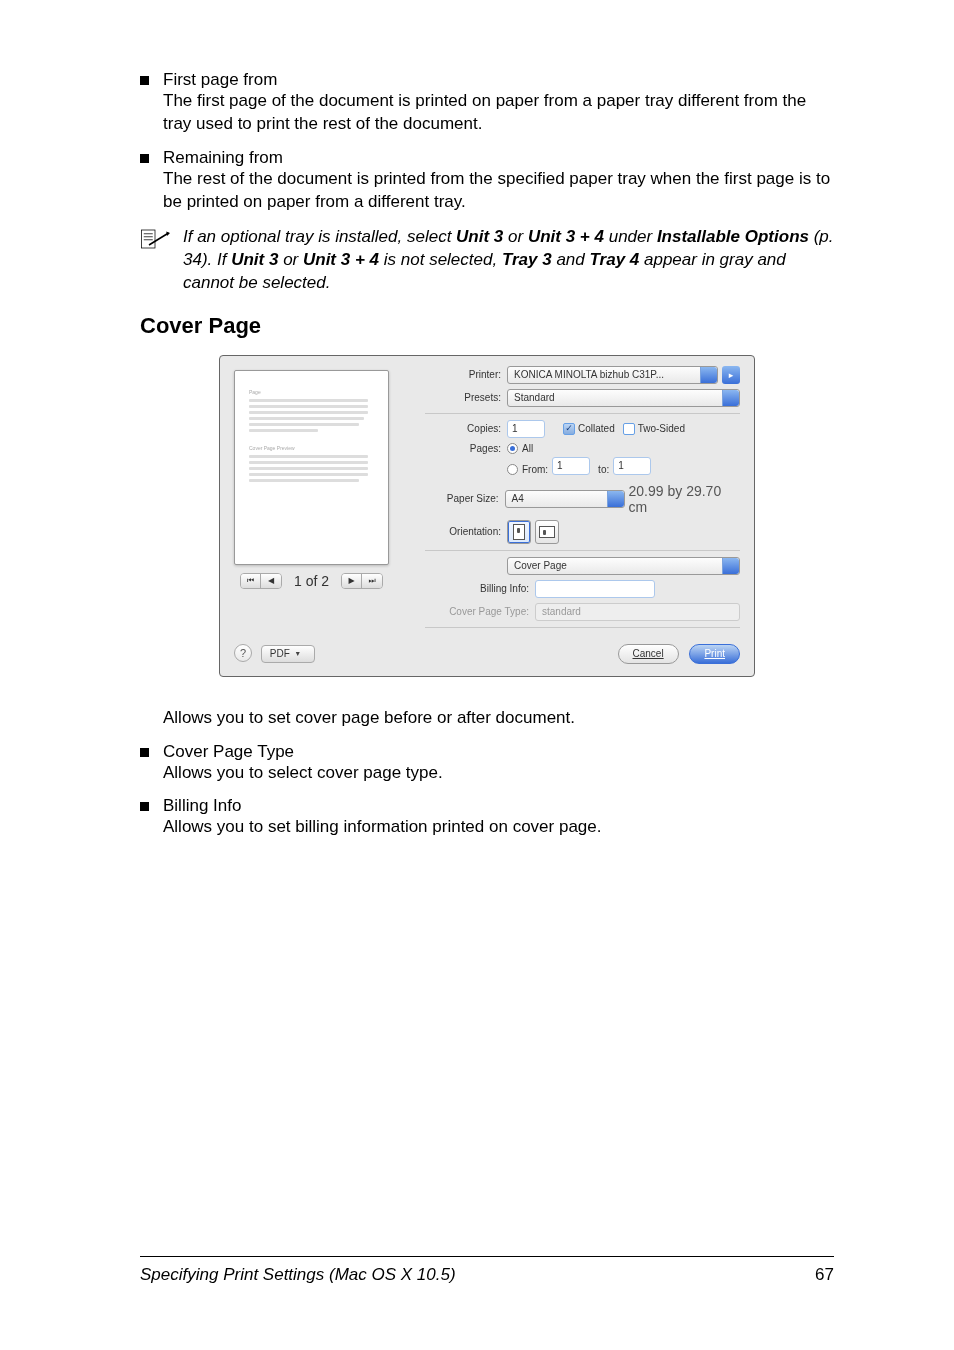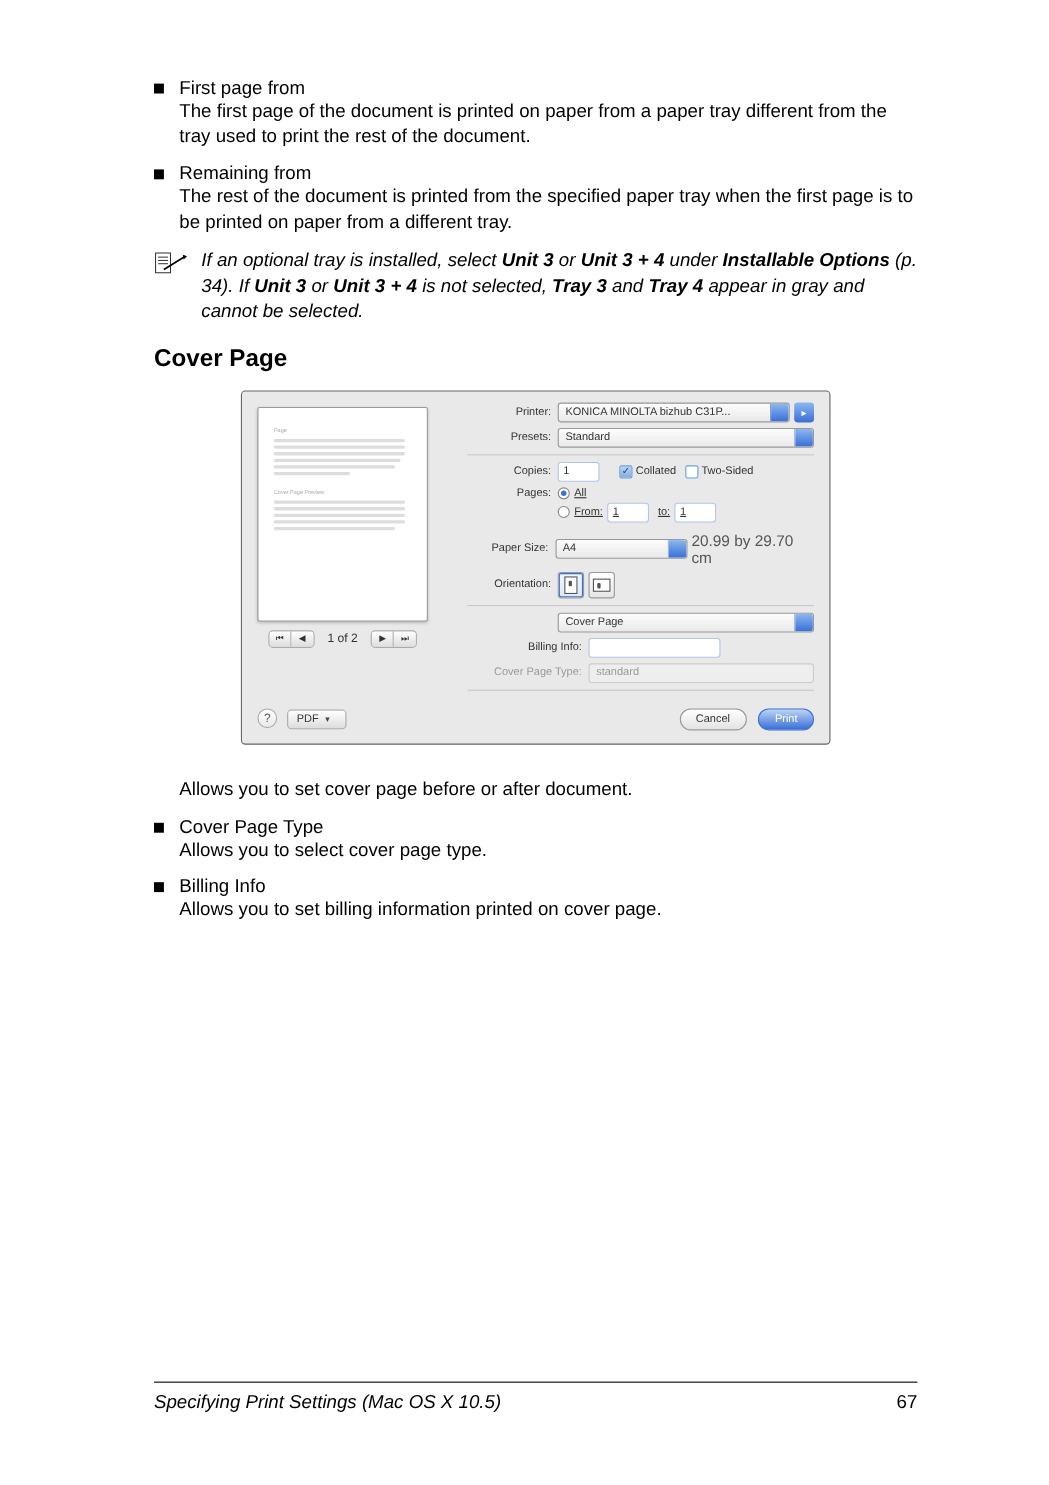--- a/index.html
+++ b/index.html
@@ -31,21 +31,21 @@
     width: 155px; height: 195px; background: #fff; border: 1px solid #999; border-radius: 2px;
     box-shadow: 0 1px 3px rgba(0,0,0,.2); position: relative; padding: 18px 14px; overflow: hidden;
   }
   .preview-box .t { font-size: 5px; color: #aaa; margin-bottom: 3px; }
   .preview-box .lines { margin-top: 4px; }
   .preview-box .ln { height: 3px; background: #ddd; margin-bottom: 3px; border-radius: 1px; }
   .nav-row { display: flex; align-items: center; justify-content: center; margin-top: 8px; gap: 12px; width: 155px; }
   .seg { display: inline-flex; border: 1px solid #aaa; border-radius: 4px; overflow: hidden; }
   .seg span { width: 20px; height: 14px; display:inline-flex; align-items:center; justify-content:center; font-size:8px; background: linear-gradient(#fff,#ddd); border-right:1px solid #aaa; }
   .seg span:last-child { border-right:none; }
-  .pg { font-size: 11px; color:#333; }
+  .pg { font-size: 14px; color:#333; }
 
   .settings-col { flex: 1; padding-left: 6px; }
   .row { display: flex; align-items: center; margin-bottom: 5px; min-height: 18px; }
   .lbl { width: 82px; text-align: right; padding-right: 6px; font-size: 10px; color:#333; }
   .lbl2 { width: 110px; text-align: right; padding-right: 6px; font-size: 10px; color:#333; }
   .cgrey { color:#999; }
   .sel { flex:1; background: linear-gradient(#fdfdfd,#e9e9e9); border:1px solid #999; border-radius:3px; height:18px; display:flex; align-items:center; padding:0 20px 0 6px; position:relative; font-size:10px; color:#333; }
   .sel.blue-cap::after { content:""; position:absolute; right:0; top:0; bottom:0; width:16px; background: linear-gradient(#8bb7f0,#3a6fd8); border-left:1px solid #7aa2de; border-top-right-radius:3px; border-bottom-right-radius:3px; }
   .sel.blue-cap::before { content:""; position:absolute; right:5px; top:5px; width:0; height:0; border-left:3px solid transparent; border-right:3px solid transparent; border-top:4px solid #fff; }
   .sel.disabled { background:#eee; border-color:#ccc; color:#999; }
@@ -57,27 +57,27 @@
   .chk.on::after { content:"✓"; font-size:9px; color:#1a3f7a; line-height:1; }
   .radio { width:11px; height:11px; border-radius:50%; border:1px solid #888; background:#fff; display:inline-block; margin-right:4px; position:relative; }
   .radio.on::after { content:""; position:absolute; inset:2px; border-radius:50%; background:#3a6fd8; }
   .small-note { font-size:14px; color:#555; margin-left:4px; }
   .sep { height:1px; background:#c8c8c8; margin:6px 0; }
   .orient-btn { width:24px; height:24px; border:1px solid #999; border-radius:3px; background:linear-gradient(#fff,#e5e5e5); display:inline-flex; align-items:center; justify-content:center; margin-right:4px; }
   .orient-btn.sel-on { box-shadow: inset 0 0 0 1px #3a6fd8; background:linear-gradient(#f0f6ff,#dbe8fb); }
   .orient-glyph { width:12px; height:16px; border:1px solid #555; background:#fff; position:relative; }
   .orient-glyph.land { width:16px; height:12px; }
   .orient-glyph::after { content:""; position:absolute; left:3px; top:3px; width:3px; height:5px; background:#555; border-radius:1px; }
-  .subrow { display:flex; align-items:center; margin-bottom:3px;text-decoration:underline; }
+  .subrow { display:flex; align-items:flex-end; margin-bottom:3px; }
 
   .footer-row { display:flex; align-items:center; justify-content:space-between; margin-top:10px; }
   .help { width:18px; height:18px; border-radius:50%; border:1px solid #aaa; background:linear-gradient(#fff,#e9e9e9); display:inline-flex; align-items:center; justify-content:center; font-size:11px; color:#555; }
   .pdf-btn { height:18px; border:1px solid #aaa; border-radius:4px; background:linear-gradient(#fff,#ddd); padding:0 14px 0 8px; display:inline-flex; align-items:center; font-size:10px; position:relative; margin-left:6px; }
   .pdf-btn::after { content:"▾"; font-size:8px; margin-left:6px; color:#444; }
-  .btn { height:20px; border:1px solid #999; border-radius:10px; padding:0 14px; display:inline-flex; align-items:center; font-size:10px; background:linear-gradient(#fff,#e3e3e3); margin-left:8px; }
+  .btn { height:20px; border:1px solid #999; border-radius:10px; padding:0 14px; display:inline-flex; align-items:center; font-size:10px; background:linear-gradient(#fff,#e3e3e3); margin-left:8px;text-decoration:underline; }
   .btn.primary { border-color:#3a6fd8; background:linear-gradient(#bcd5f4,#3a6fd8); color:#fff; }
 
   .page-footer { position:absolute; left:140px; right:120px; bottom:60px; }
   .page-footer .line { height:1px; background:#000; margin-bottom:8px; }
   .page-footer .row { display:flex; justify-content:space-between; font-size:17px; font-style:italic; }
   .page-footer .pn { font-style:normal; }
 </style>
 </head>
 <body>
 

